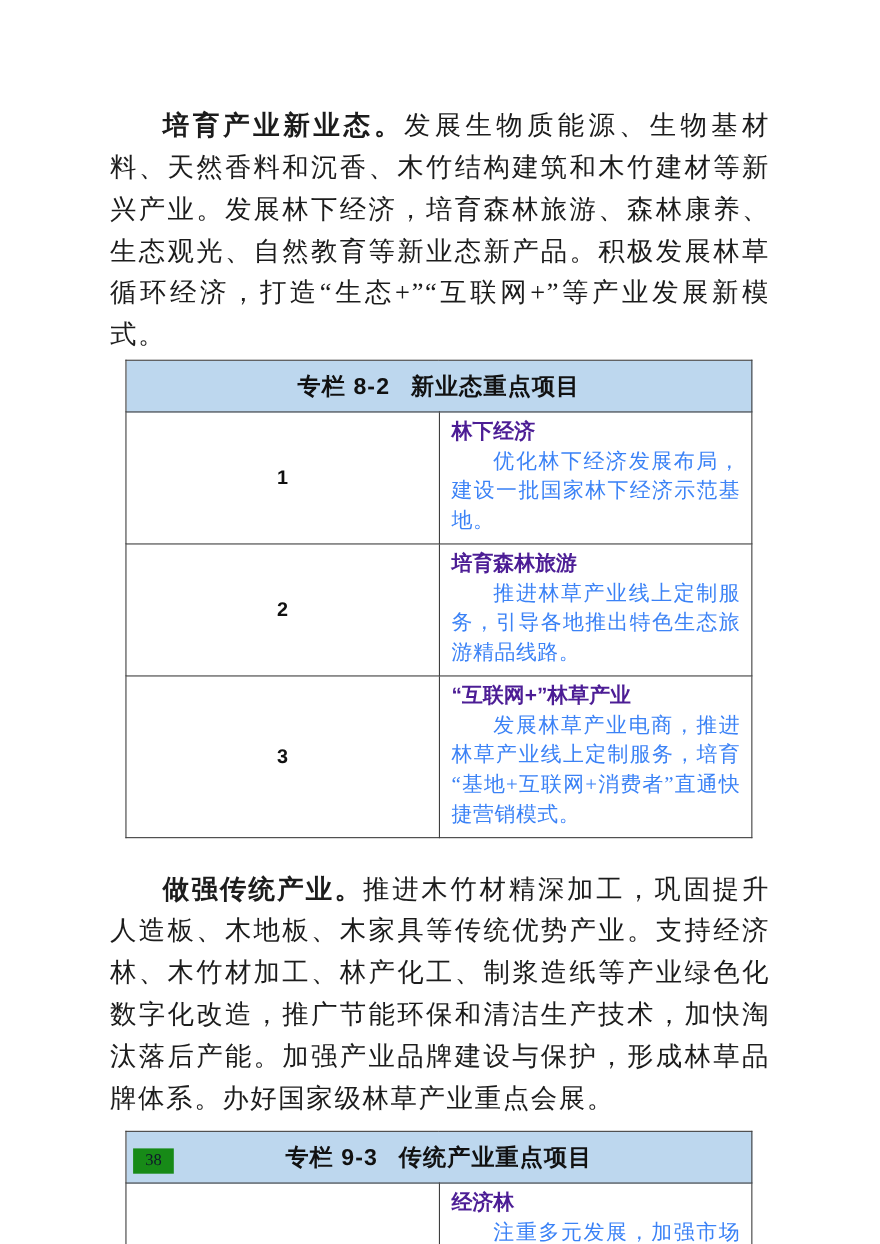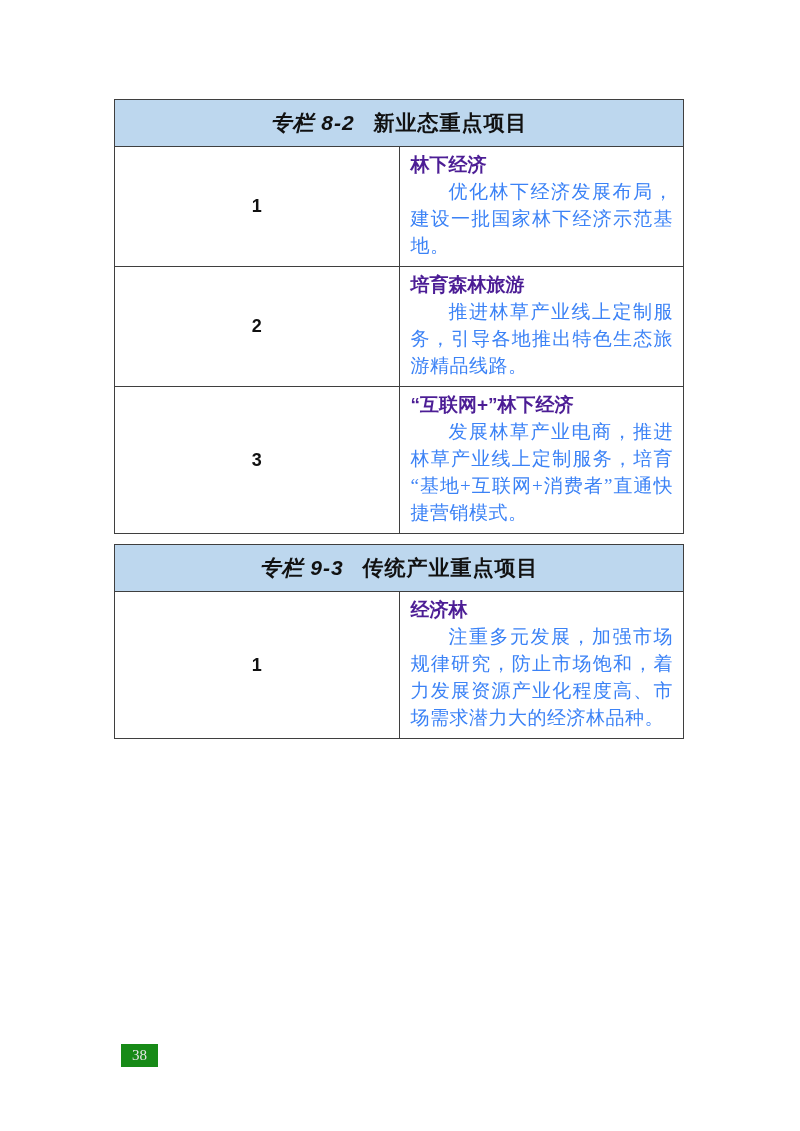--- a/index.html
+++ b/index.html
@@ -41,21 +41,21 @@
   th.panel-title{
     background:#BDD7EE;
     height:44px;
     font-family:"Liberation Sans", sans-serif;
     font-size:21px;
     font-weight:bold;
     text-align:center;
     letter-spacing:1px;
     color:#111;
   }
-  th.panel-title .t-label{margin-right:0.9em;font-style:italic;}
+  th.panel-title .t-label{margin-right:0.9em;}
   td.num{
     width:41px;
     text-align:center;
     vertical-align:middle;
     font-weight:bold;
     font-size:18px;
     font-family:"Liberation Sans", sans-serif;
     color:#111;
   }
   td.cell{
@@ -80,32 +80,33 @@
   .t1-row1 td, .t1-row2 td{height:54px;}
   .t1-row3 td{height:90px;}
   .t2-row td{height:74px;}
   .page-num{
     position:absolute;
     left:121px;
     top:1044px;
     width:37px;
     height:23px;
     background:#178A17;
-    color:#e5e5e5;
+    color:#0f172a;
     font-size:15px;
     line-height:23px;
     text-align:center;
     font-family:"Liberation Serif", serif;
   }
 </style>
 </head>
 <body>
 
 <div class="page">
 
+  <p class="para para-1"><span class="lead">培育产业新业态。</span><span>发展生物质能源、生物基材料、天然香料和沉香、木竹结构建筑和木竹建材等新兴产业。发展林下经济，培育森林旅游、森林康养、生态观光、自然教育等新业态新产品。积极发展林草循环经济，打造“生态+”“互联网+”等产业发展新模式。</span></p>
 
   <table class="panel panel-1">
     <thead>
       <tr>
         <th class="panel-title" colspan="2"><span class="t-label">专栏 8-2</span><span>新业态重点项目</span></th>
       </tr>
     </thead>
     <tbody>
       <tr class="t1-row1">
         <td class="num">1</td>
@@ -117,27 +118,28 @@
       <tr class="t1-row2">
         <td class="num">2</td>
         <td class="cell">
           <div class="rh">培育森林旅游</div>
           <div class="rd">推进林草产业线上定制服务，引导各地推出特色生态旅游精品线路。</div>
         </td>
       </tr>
       <tr class="t1-row3">
         <td class="num">3</td>
         <td class="cell">
-          <div class="rh">“互联网+”林下经济</div>
+          <div class="rh">“互联网+”林草产业</div>
           <div class="rd">发展林草产业电商，推进林草产业线上定制服务，培育“基地+互联网+消费者”直通快捷营销模式。</div>
         </td>
       </tr>
     </tbody>
   </table>
 
+  <p class="para para-2"><span class="lead">做强传统产业。</span><span>推进木竹材精深加工，巩固提升人造板、木地板、木家具等传统优势产业。支持经济林、木竹材加工、林产化工、制浆造纸等产业绿色化数字化改造，推广节能环保和清洁生产技术，加快淘汰落后产能。加强产业品牌建设与保护，形成林草品牌体系。办好国家级林草产业重点会展。</span></p>
 
   <table class="panel panel-2">
     <thead>
       <tr>
         <th class="panel-title" colspan="2"><span class="t-label">专栏 9-3</span><span>传统产业重点项目</span></th>
       </tr>
     </thead>
     <tbody>
       <tr class="t2-row">
         <td class="num">1</td>

